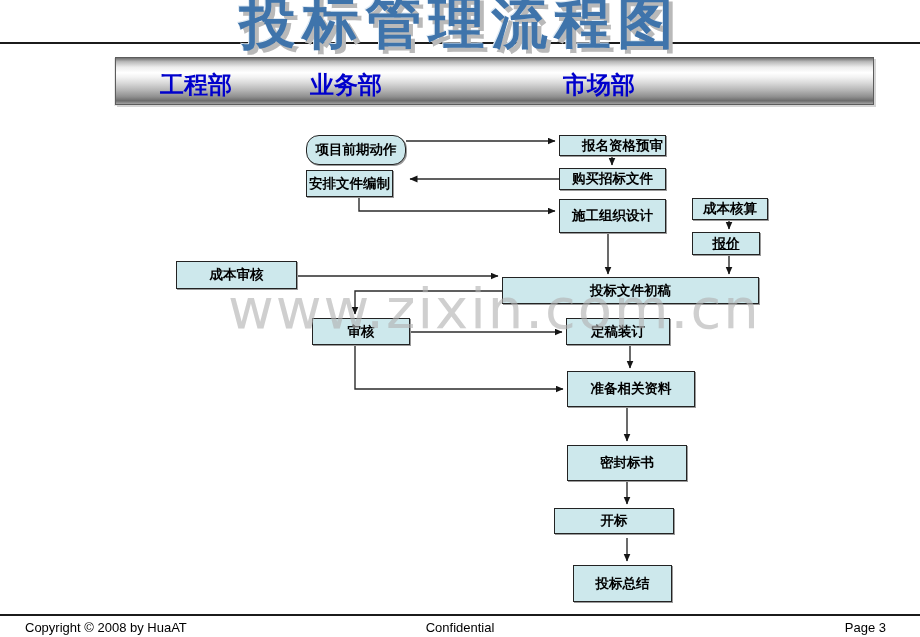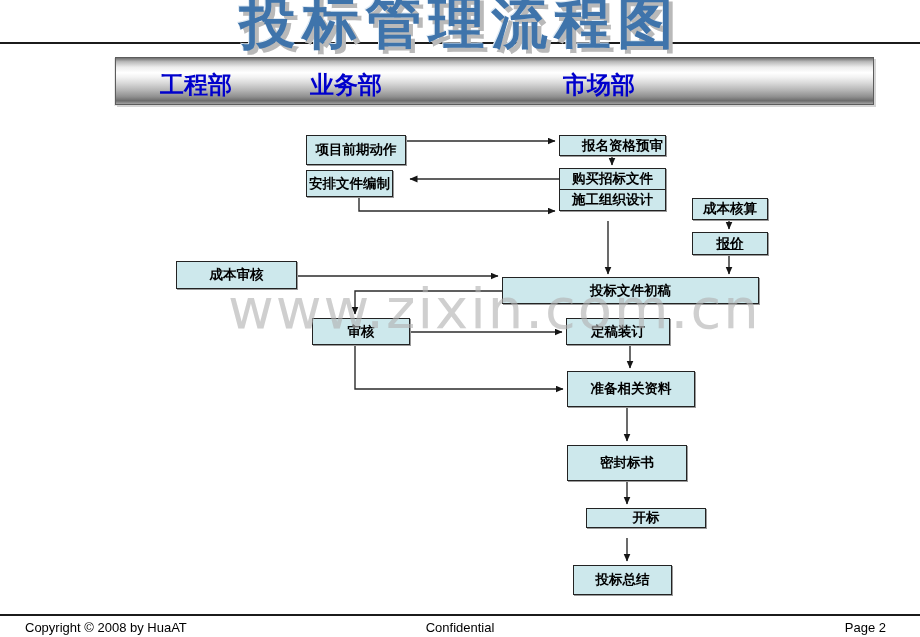--- a/index.html
+++ b/index.html
@@ -141,35 +141,35 @@
       <polyline points="410,332 562,332" fill="none" stroke="#2b2b2b" stroke-width="1.4" marker-end="url(#arrowhead)"></polyline>
       <polyline points="630,345 630,368" fill="none" stroke="#2b2b2b" stroke-width="1.4" marker-end="url(#arrowhead)"></polyline>
       <polyline points="355,345 355,389 563,389" fill="none" stroke="#2b2b2b" stroke-width="1.4" marker-end="url(#arrowhead)"></polyline>
       <polyline points="627,407 627,441" fill="none" stroke="#2b2b2b" stroke-width="1.4" marker-end="url(#arrowhead)"></polyline>
       <polyline points="627,481 627,504" fill="none" stroke="#2b2b2b" stroke-width="1.4" marker-end="url(#arrowhead)"></polyline>
       <polyline points="627,538 627,561" fill="none" stroke="#2b2b2b" stroke-width="1.4" marker-end="url(#arrowhead)"></polyline>
     </g>
 </svg>
 
 <div id="node-layer">
-    <div class="flow-node" style="left: 306px; top: 135px; width: 100px; height: 30px;">项目前期动作</div>
+    <div class="flow-node" style="left: 306px; top: 135px; width: 100px; height: 30px; border-radius: 13px;">项目前期动作</div>
     <div class="flow-node" style="left: 306px; top: 170px; width: 87px; height: 27px;">安排文件编制</div>
     <div class="flow-node" style="left: 559px; top: 135px; width: 107px; height: 21px; padding-left: 20px;">报名资格预审</div>
     <div class="flow-node" style="left: 559px; top: 168px; width: 107px; height: 22px;">购买招标文件</div>
-    <div class="flow-node" style="left: 559px; top: 189px; width: 107px; height: 22px;">施工组织设计</div>
+    <div class="flow-node" style="left: 559px; top: 199px; width: 107px; height: 34px;">施工组织设计</div>
     <div class="flow-node" style="left: 692px; top: 198px; width: 76px; height: 22px;">成本核算</div>
-    <div class="flow-node" style="left: 692px; top: 232px; width: 76px; height: 23px; text-decoration: underline;">报价</div>
+    <div class="flow-node" style="left: 692px; top: 232px; width: 68px; height: 23px; text-decoration: underline;">报价</div>
     <div class="flow-node" style="left: 176px; top: 261px; width: 121px; height: 28px;">成本审核</div>
     <div class="flow-node" style="left: 502px; top: 277px; width: 257px; height: 27px;">投标文件初稿</div>
     <div class="flow-node" style="left: 312px; top: 318px; width: 98px; height: 27px;">审核</div>
     <div class="flow-node" style="left: 566px; top: 318px; width: 104px; height: 27px;">定稿装订</div>
     <div class="flow-node" style="left: 567px; top: 371px; width: 128px; height: 36px;">准备相关资料</div>
     <div class="flow-node" style="left: 567px; top: 445px; width: 120px; height: 36px;">密封标书</div>
-    <div class="flow-node" style="left: 586px; top: 508px; width: 120px; height: 20px;">开标</div>
-    <div class="flow-node" style="left: 573px; top: 565px; width: 99px; height: 30px;">投标总结</div>
+    <div class="flow-node" style="left: 554px; top: 508px; width: 120px; height: 26px;">开标</div>
+    <div class="flow-node" style="left: 573px; top: 565px; width: 99px; height: 37px;">投标总结</div>
   </div>
 
 <div class="watermark">www.zixin.com.cn</div>
 
 <div class="footer-rule"></div>
 <div class="footer-text footer-copyright">Copyright © 2008 by HuaAT</div>
 <div class="footer-text footer-confidential">Confidential</div>
-<div class="footer-text footer-page">Page 2</div>
+<div class="footer-text footer-page">Page 3</div>
 
 </body></html>

